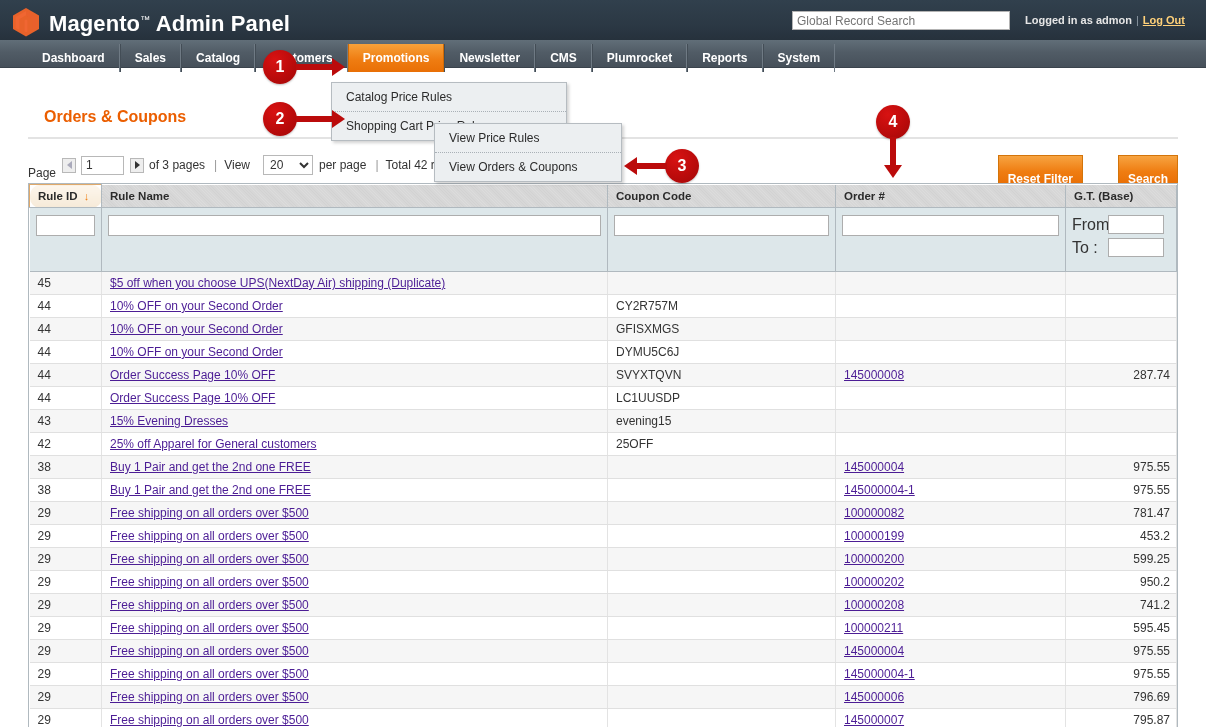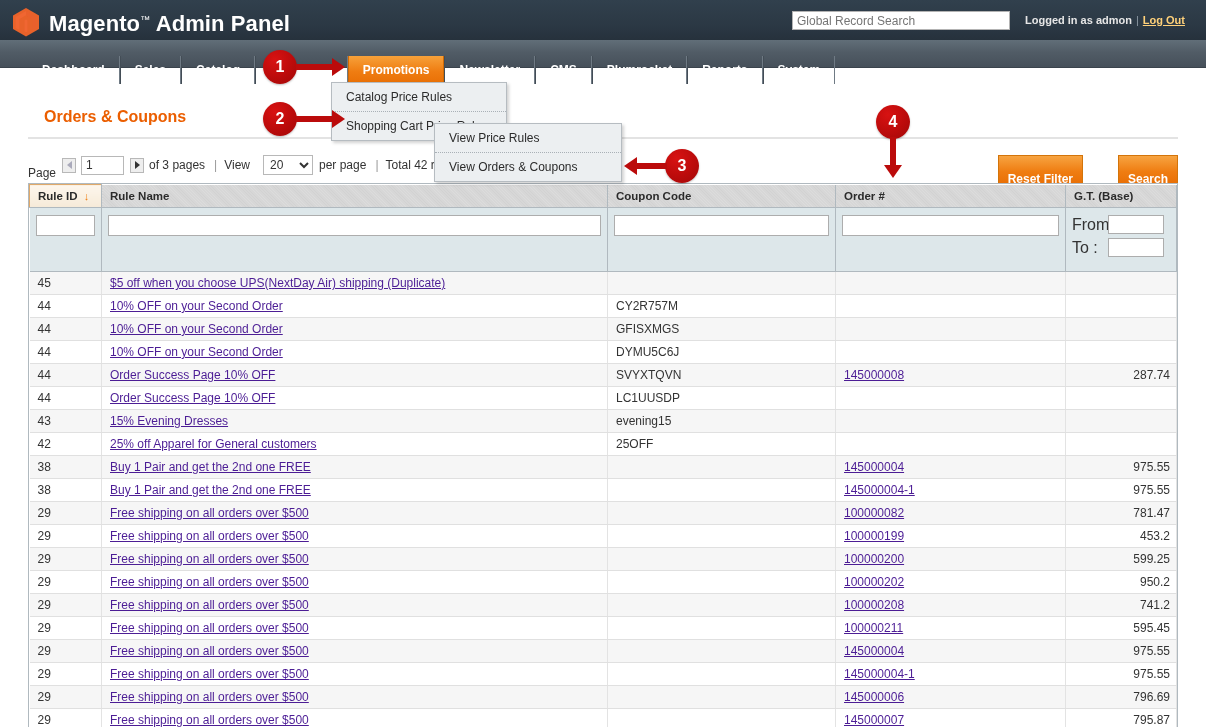--- a/index.html
+++ b/index.html
@@ -43,21 +43,21 @@
     color:#ffd17a; font-size:11px; font-weight:bold; text-decoration:underline;
     cursor:pointer;
   }
 
   
   .navbar {
     position:absolute; left:0; top:40px; width:1206px; height:28px;
     background: linear-gradient(to bottom, #616e78 0%, #515c66 45%, #46505a 100%);
     border-bottom:1px solid #3a434c;
   }
-  .nav-items { position:absolute; left:28px; top:16px; height:28px; display:flex; }
+  .nav-items { position:absolute; left:28px; top:4px; height:28px; display:flex; }
   .nav-item {
     position:relative; height:28px; line-height:28px; padding:0 14px;
     color:#ffffff; font-size:12px; font-weight:bold; white-space:nowrap;
     cursor:pointer;
     border-right:1px solid #6f7a84;
     border-left:1px solid #434d56;
   }
   .nav-item:first-child { border-left:none; }
   .nav-item.active {
     background: linear-gradient(to bottom, #f7a13a 0%, #ef7d12 55%, #e96f05 100%);
@@ -71,21 +71,21 @@
     position:absolute; background:#eceff1;
     border:1px solid #b6bcc1;
     box-shadow: 2px 2px 3px rgba(0,0,0,0.18);
     z-index:40;
   }
   .menu-item {
     font-size:12px; color:#2b2b2b; padding:7px 12px 7px 14px;
     white-space:nowrap; cursor:pointer; line-height:14px;
   }
   .menu-item + .menu-item { border-top:1px dotted #a9b0b6; }
-  .menu-panel.level1 { left:331px; top:82px; width:176px; }
+  .menu-panel.level1 { left:331px; top:82px; width:236px; }
   .menu-panel.level2 { left:434px; top:123px; width:188px; }
 
   
   .content-title {
     position:absolute; left:44px; top:108px;
     color:#eb5e00; font-size:16px; font-weight:bold; white-space:nowrap;
   }
   .title-rule {
     position:absolute; left:28px; top:137px; width:1150px; height:2px;
     background:#e3e3e3;
@@ -139,20 +139,21 @@
   table.g th {
     background: repeating-linear-gradient(45deg,#dcdcdc,#dcdcdc 1px,#d2d2d2 1px,#d2d2d2 2px), #d6d6d6;
     border-right:1px solid #b0b9bf; border-bottom:1px solid #b0b9bf;
     font-size:11.5px; font-weight:bold; color:#2b2b2b; text-align:left;
     padding:5px 6px 5px 8px; height:22px; white-space:nowrap;
   }
   table.g th.sorted {
     background: linear-gradient(to bottom,#fdf6ec,#f6ead8);
     border-left:1px solid #e0a96a;
     border-top:1px solid #e0a96a;
+    border-radius:10px;
   }
   table.g th .sort-arrow { color:#ef7d12; font-weight:bold; margin-left:6px; font-size:11px; }
   tr.filter-row td {
     background:#dde7ea;
     border-right:1px solid #b0b9bf; border-bottom:1px solid #b0b9bf;
     padding:7px 6px 14px 6px; vertical-align:top;
   }
   tr.filter-row input.f {
     width:100%; height:21px; border:1px solid #adadad; background:#fff;
     font-size:12px; padding:0 3px; outline:none;

